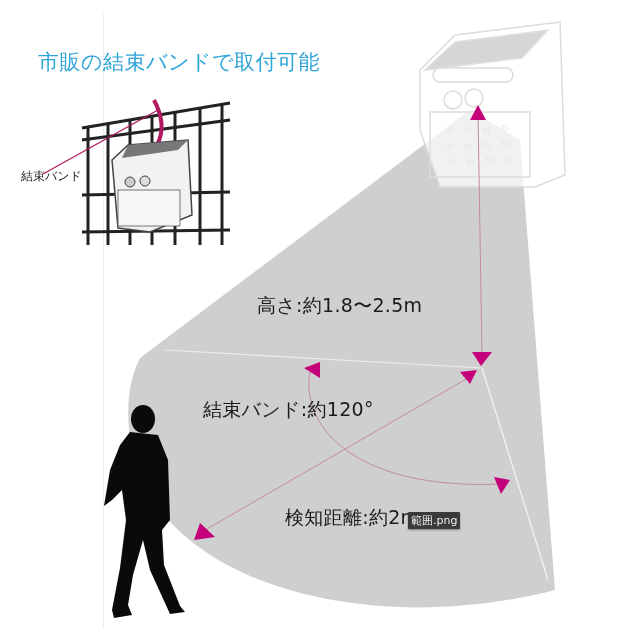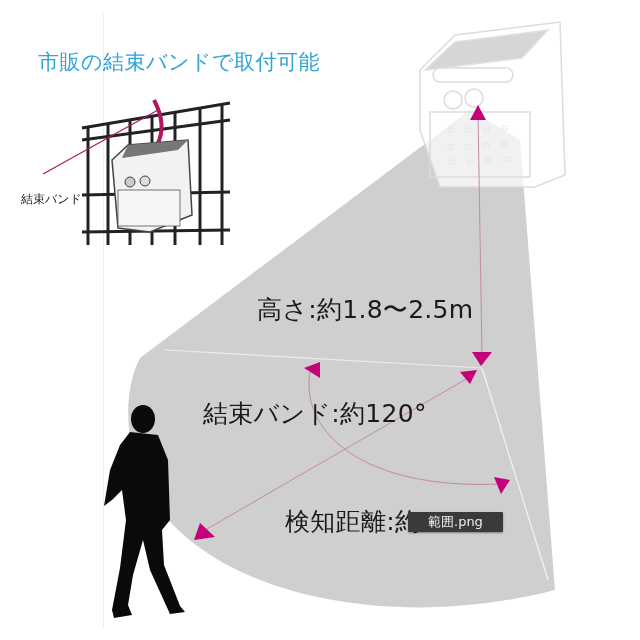--- a/index.html
+++ b/index.html
@@ -2,27 +2,27 @@
 <html><head>
   <meta charset="utf-8">
   <style>
     html, body { margin: 0; padding: 0; background: #ffffff; }
     body { width: 640px; height: 640px; position: relative; overflow: hidden;
            font-family: "DejaVu Sans", "Liberation Sans", sans-serif; }
     .stage { position: absolute; left: 0; top: 0; width: 640px; height: 640px; }
     .divider { position: absolute; left: 103px; top: 14px; width: 1px; height: 614px; background: #ececec; }
     .headline { position: absolute; left: 38px; top: 48px; font-size: 21px; color: #2fa4d8;
                 letter-spacing: 0.5px; white-space: nowrap; }
-    .band-label { position: absolute; left: 21px; top: 168px; font-size: 12px; color: #222; white-space: nowrap; margin-top: 23px; }
-    .lbl { position: absolute; font-size: 25px; color: #1a1a1a; white-space: nowrap; letter-spacing: 0.3px; }
+    .band-label { position: absolute; left: 21px; top: 168px; font-size: 12px; color: #222; white-space: nowrap; }
+    .lbl { position: absolute; font-size: 19px; color: #1a1a1a; white-space: nowrap; letter-spacing: 0.3px; }
     .lbl-height { left: 257px; top: 293px; }
     .lbl-angle  { left: 203px; top: 397px; }
     .lbl-dist   { left: 285px; top: 505px; }
-    .tooltip { position: absolute; left: 408px; top: 512px; font-size: 13px; color: #eeeeee;
-               background: #3a3a3a; border-radius: 1px; padding: 1px 20px; white-space: nowrap;
+    .tooltip { position: absolute; left: 408px; top: 512px; font-size: 11px; color: #eeeeee;
+               background: #3a3a3a; border-radius: 1px; padding: 1px 3px; white-space: nowrap;
                box-shadow: 0 1px 2px rgba(0,0,0,0.4); }
   </style>
 </head>
 <body>
 
 <div class="stage">
   <div class="divider"></div>
 
   <svg width="640" height="640" viewBox="0 0 640 640" style="position:absolute;left:0;top:0;">
 

